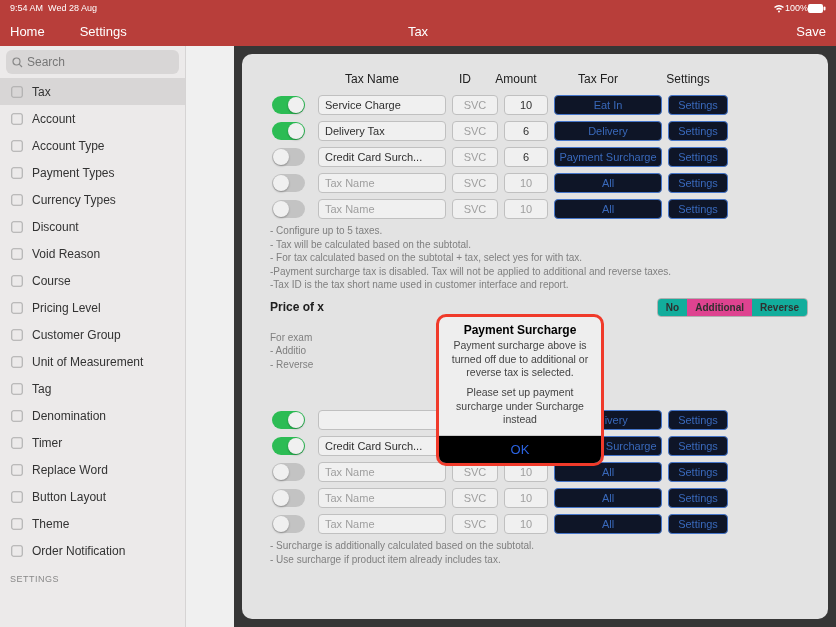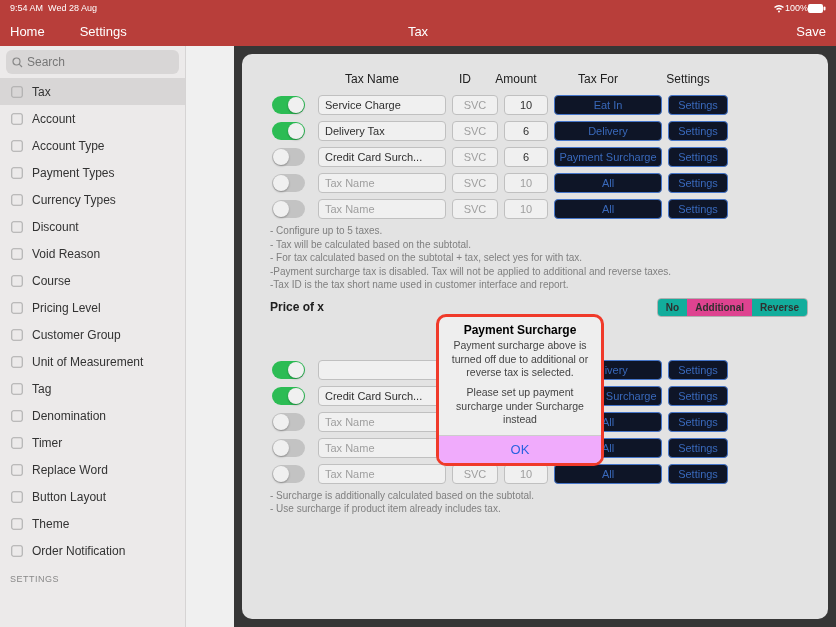--- a/index.html
+++ b/index.html
@@ -36,21 +36,21 @@
   .c5 { width: 60px; }
   .note { color:#888; font-size:10px; line-height:1.35; margin-left:-42px; margin-top:4px; margin-bottom:6px;}
   .subhead { font-size:12px; font-weight:600; color:#222; margin-left:-42px; margin-top:4px; margin-bottom:14px; display:flex; align-items:center; justify-content:space-between;}
   .seg { display:flex; border:1px solid #bbb; border-radius:4px; overflow:hidden; font-size:10px; color:#333;}
   .seg span { padding:3px 8px; background:#14b8a6;}
   .seg span.sel { background:#ec4899; }
   .overlay { position:absolute; inset:0; background:rgba(0,0,0,.06); display:flex; align-items:flex-start; justify-content:center;}
   .modal { margin-top: 268px; margin-left: -30px; width: 168px; background:#eee; border-radius:10px; overflow:hidden; border:3px solid #f03a2a; font-size:10.5px; text-align:center;}
   .modal .mtitle { font-weight:600; font-size:12px; padding-top:6px;}
   .modal .mbody { padding:2px 8px 8px; color:#444; line-height:1.3;}
-  .modal .mok { border-top:1px solid #ccc; color:#2a62e0; font-size:13px; padding:6px 0; background:#f0abfc;}
+  .modal .mok { border-top:1px solid #ccc; color:#2a62e0; font-size:13px; padding:6px 0; background:#000000;}
   svg { display:block; }
 </style>
 </head>
 <body>
 
 <div class="statusbar">
   <div><span>9:54 AM</span>&nbsp;&nbsp;<span>Wed 28 Aug</span></div>
   <div class="right">
     <span>
       <svg width="12" height="9" viewBox="0 0 12 9" fill="currentColor">
@@ -263,20 +263,25 @@
         </div>
 
       <div class="subhead">
         <span>Price of x</span>
         <div class="seg">
           <span>No</span>
           <span class="sel">Additional</span>
           <span>Reverse</span>
         </div>
       </div>
+      <div class="note" id="price-example" style="margin-top:0;">
+          <div>For exam</div>
+          <div>- Additio</div>
+          <div>- Reverse</div>
+        </div>
 
       <div class="subhead" style="margin-top:10px;">
         <span style="margin-left:auto;margin-right:0;padding-right:300px;">charge</span>
       </div>
 
       <div id="sur-rows">
           <div class="row">
             <div class="toggle on"></div>
             <div class="inp c1 ph"></div>
             <div class="inp c2"></div>

